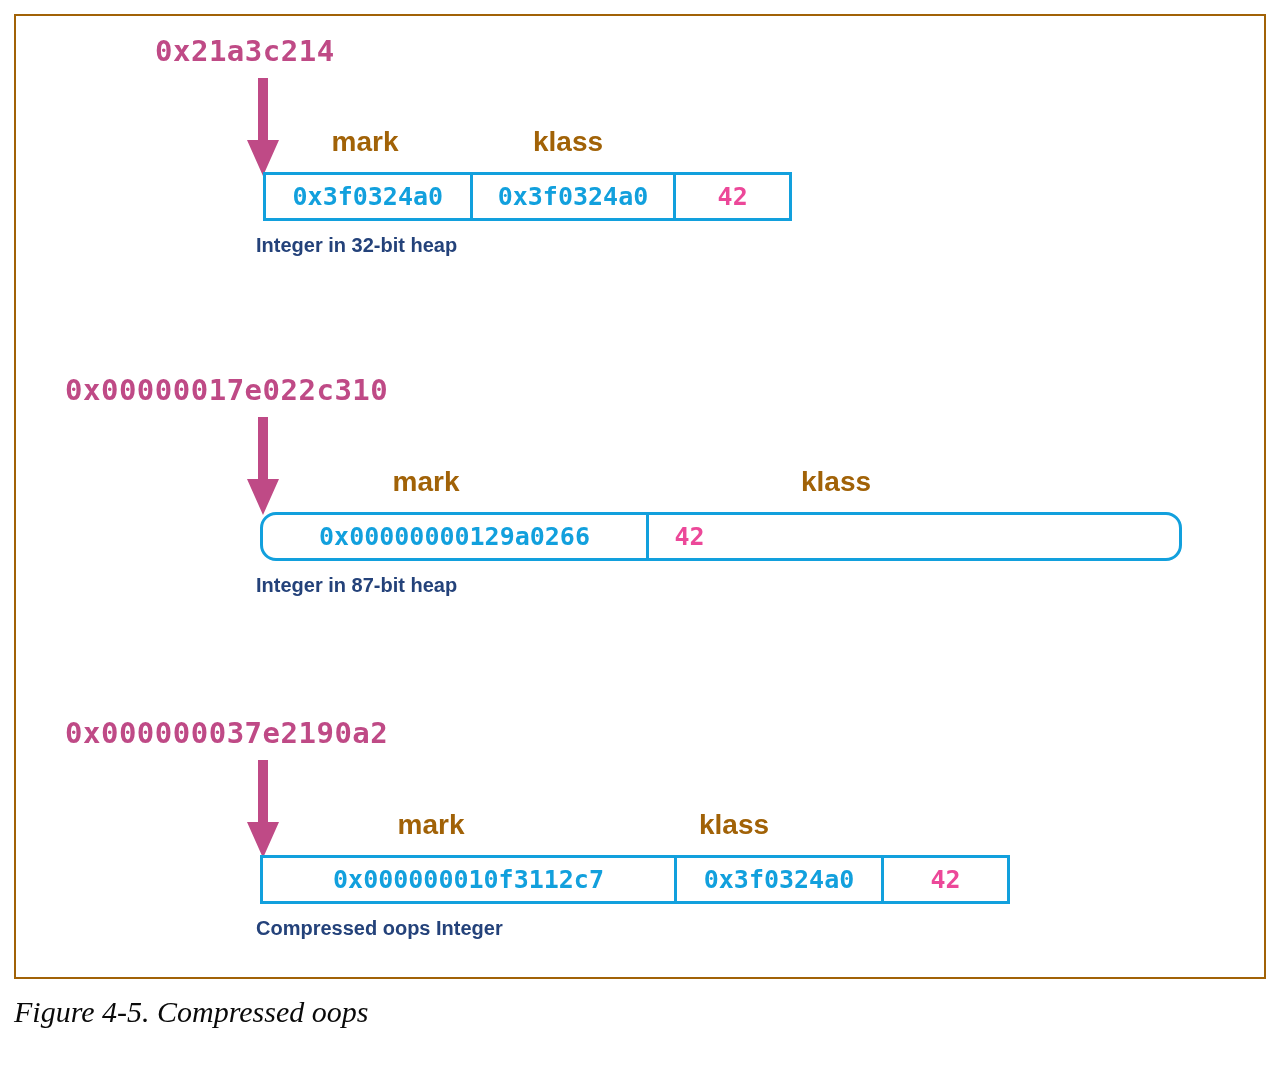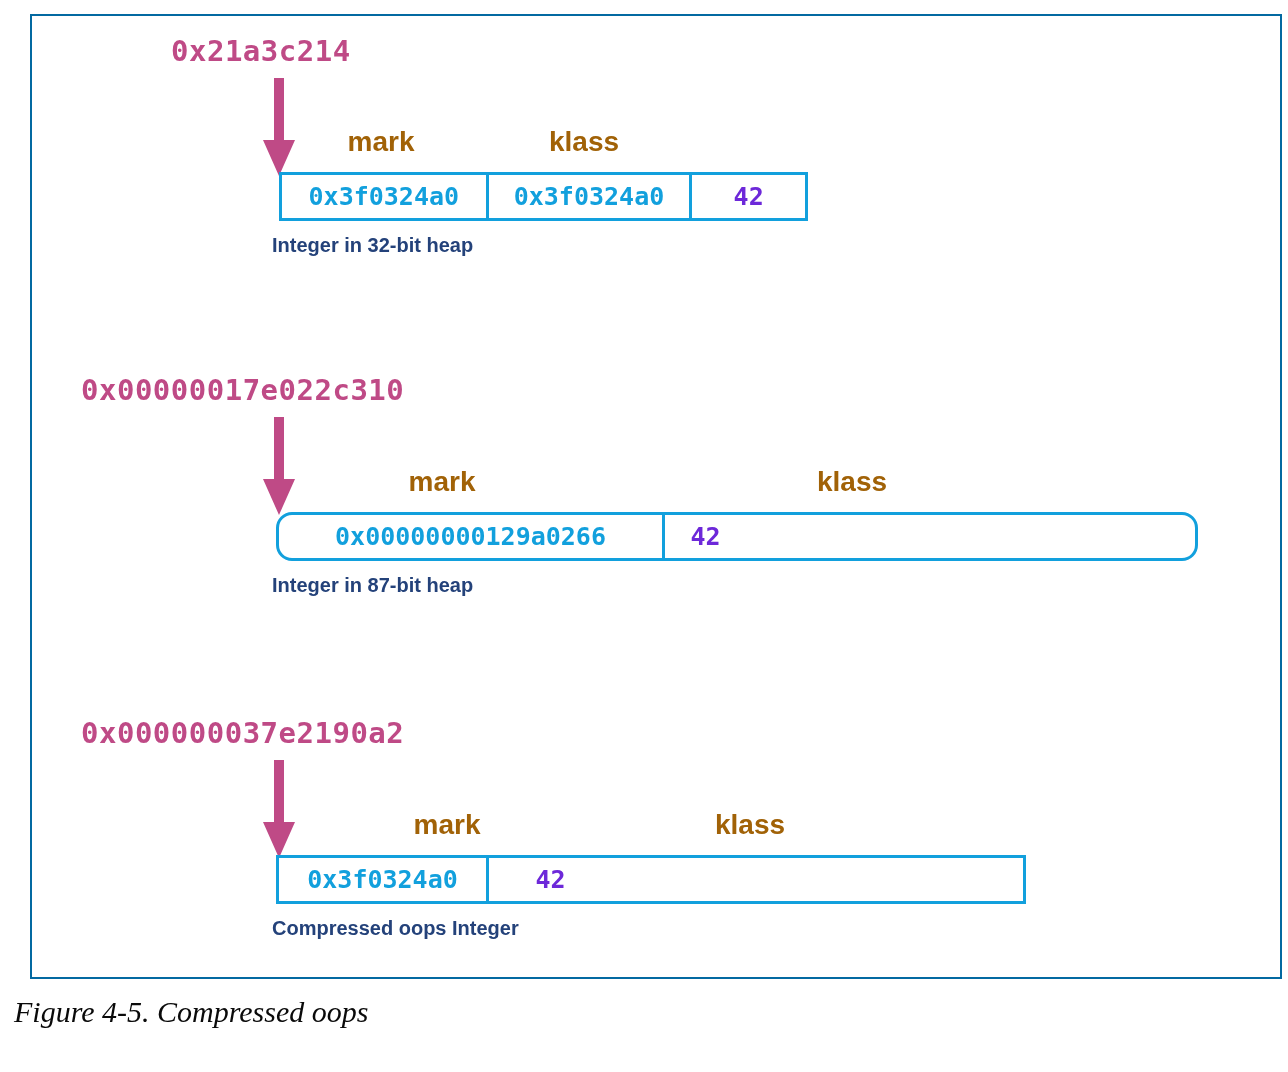--- a/index.html
+++ b/index.html
@@ -10,25 +10,25 @@
   body {
     width: 1288px;
     height: 1072px;
     font-family: "Liberation Sans", sans-serif;
     position: relative;
     overflow: hidden;
   }
 
   #figure-frame {
     position: absolute;
-    left: 30px;
+    left: 14px;
     top: 14px;
     width: 1252px;
     height: 965px;
-    border: 2px solid #0369a1;
+    border: 2px solid #a16207;
     box-sizing: border-box;
     background: #ffffff;
   }
 
   .diagram-row {
     position: absolute;
     left: 0;
     top: 0;
   }
 
@@ -77,21 +77,21 @@
     font-weight: bold;
     font-size: 25px;
     color: #12a0dd;
     letter-spacing: 0px;
     white-space: nowrap;
   }
   .obj-cell + .obj-cell {
     border-left: 3px solid #12a0dd;
   }
   .obj-cell.value-cell {
-    color: #6d28d9;
+    color: #ec4899;
   }
 
   
   .row-caption {
     position: absolute;
     color: #24427a;
     font-weight: bold;
     font-size: 20px;
     white-space: nowrap;
   }
@@ -163,20 +163,21 @@
     <div class="arrow" style="left:229px; top:744px;">
       <svg width="36" height="100" viewBox="0 0 36 100" aria-hidden="true">
         <path d="M13 0 h10 v62 h11 L18 98 L2 62 h11 z" fill="#bf4a86"></path>
       </svg>
     </div>
 
     <div class="field-header" style="left:315px; top:793px; width:200px;">mark</div>
     <div class="field-header" style="left:618px; top:793px; width:200px;">klass</div>
 
     <div class="obj-box" style="left:244px; top:839px; width:750px; height:49px;">
+      <div class="obj-cell" style="width:411px;">0x000000010f3112c7</div>
       <div class="obj-cell" style="width:207px;">0x3f0324a0</div>
       <div class="obj-cell value-cell" style="width:126px;">42</div>
     </div>
 
     <div class="row-caption" style="left:240px; top:901px;">Compressed oops Integer</div>
   </div>
 
 </div>
 
 <div id="figure-caption">Figure 4-5. Compressed oops</div>

